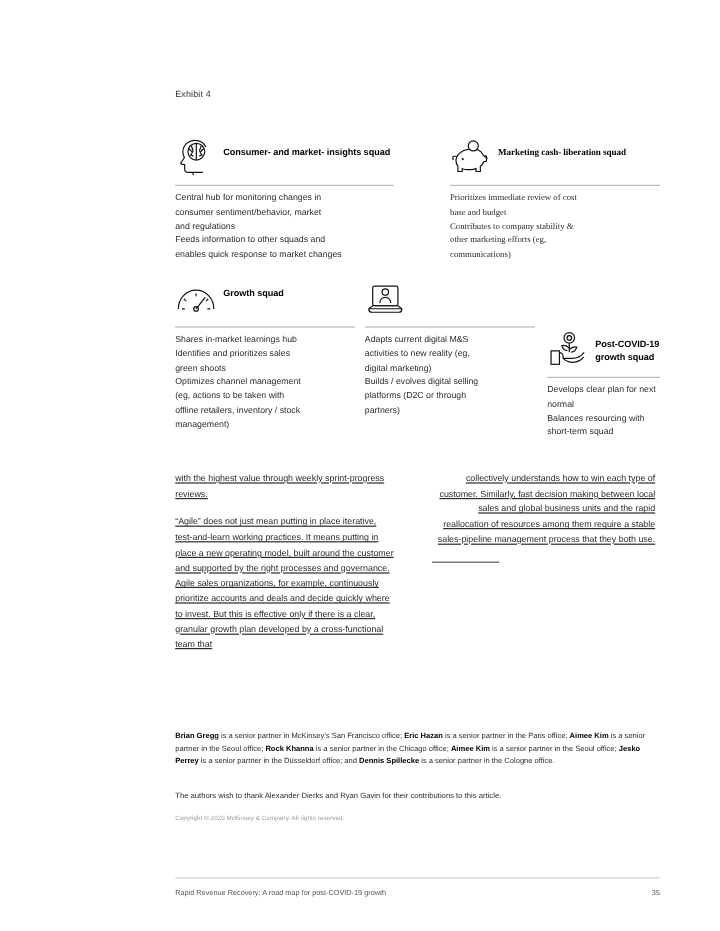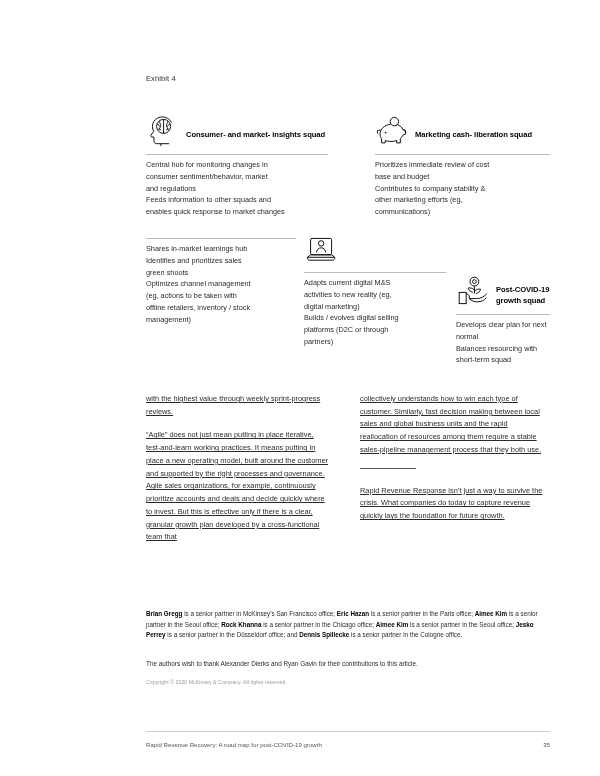--- a/index.html
+++ b/index.html
@@ -41,21 +41,21 @@
     color: #000000;
     letter-spacing: -0.1px;
   }
 
   
   .squad {
     position: absolute;
   }
   .squad-head {
     display: flex;
-    align-items: center;
+    align-items: flex-start;
   }
   .squad-icon {
     flex: 0 0 auto;
     width: 40px;
     height: 34px;
     display: flex;
     align-items: center;
     justify-content: flex-start;
   }
   .squad-icon svg {
@@ -86,21 +86,21 @@
     position: absolute;
     font-size: 7.4px;
     line-height: 1.72;
     color: #2b2b2b;
     text-decoration: underline;
   }
   .body-col p {
     margin: 0 0 11px 0;
   }
   .col-left  { left: 146px; top: 393px; width: 182px; }
-  .col-right { left: 360px; top: 393px; width: 186px; }
+  .col-right { left: 360px; top: 393px; width: 186px; text-align: right; }
 
   .mini-rule {
     border-top: 0.8px solid #555555;
     width: 56px;
     margin: 10px 0 16px 0;
   }
 
   
   .bio {
     position: absolute;
@@ -177,21 +177,21 @@
 insights squad</div>
     </div>
     <div class="squad-rule"></div>
     <div class="squad-body">Central hub for monitoring changes in
 consumer sentiment/behavior, market
 and regulations
 Feeds information to other squads and
 enables quick response to market changes</div>
   </div>
 
-  <div class="squad" style="left:375px; top:114px; width:175px;">
+  <div class="squad" style="left:375px; top:114px; width:175px;font-family:Liberation Serif, serif;">
     <div class="squad-head">
       <div class="squad-icon">
         <svg width="34" height="32" viewBox="0 0 34 32" fill="none" stroke="#111" stroke-width="1">
           <circle cx="19.4" cy="6.6" r="4.2"></circle>
           <path d="M15.6 9.2C9.6 10 5 14.1 5 19c0 1.7.6 3.3 1.6 4.7v4.2h3.6v-2.3c1.3.5 2.8.8 4.4.8h2.4c1.7 0 3.3-.3 4.7-.9v2.4h3.6v-4.4c1.4-1 2.4-2.3 2.9-3.7l2.2-.6v-4l-2.5-.5c-.9-2.5-3.2-4.5-6.2-5.3"></path>
           <circle cx="10.6" cy="17.6" r="0.9" fill="#111" stroke="none"></circle>
           <path d="M5.6 15.2H3.2c-.6 0-1 .5-.9 1.1l.4 2.2"></path>
           <path d="M28.6 15.4c1.4.2 2.2 1.1 2.3 2.2"></path>
         </svg>
       </div>
@@ -200,20 +200,31 @@
     </div>
     <div class="squad-rule"></div>
     <div class="squad-body">Prioritizes immediate review of cost
 base and budget
 Contributes to company stability &amp;
 other marketing efforts (eg,
 communications)</div>
   </div>
 
   <div class="squad" style="left:146px; top:232px; width:150px;">
+    <div class="squad-head">
+      <div class="squad-icon">
+        <svg width="34" height="32" viewBox="0 0 34 32" fill="none" stroke="#111" stroke-width="1">
+          <path d="M2.6 24.4C2.6 15.7 9.2 8.7 17.4 8.7s14.8 7 14.8 15.7"></path>
+          <path d="M17.4 24.4l7.6-9.5"></path>
+          <circle cx="17.4" cy="24.4" r="1.9"></circle>
+          <path d="M5.6 24.4H8M26.8 24.4h2.4M7.3 16.1l1.7 1.7M27.5 16.1l-1.7 1.7M17.4 11.5v2.4"></path>
+        </svg>
+      </div>
+      <div class="squad-title">Growth squad</div>
+    </div>
     <div class="squad-rule"></div>
     <div class="squad-body">Shares in-market learnings hub
 Identifies and prioritizes sales
 green shoots
 Optimizes channel management
 (eg, actions to be taken with
 offline retailers, inventory / stock
 management)</div>
   </div>
 
@@ -262,21 +273,20 @@
   </div>
 
   <div class="body-col col-left">
     <p>with the highest value through weekly sprint-progress reviews.</p>
     <p>“Agile” does not just mean putting in place iterative, test-and-learn working practices. It means putting in place a new operating model, built around the customer and supported by the right processes and governance. Agile sales organizations, for example, continuously prioritize accounts and deals and decide quickly where to invest. But this is effective only if there is a clear, granular growth plan developed by a cross-functional team that</p>
   </div>
 
   <div class="body-col col-right">
     <p>collectively understands how to win each type of customer. Similarly, fast decision making between local sales and global business units and the rapid reallocation of resources among them require a stable sales-pipeline management process that they both use.</p>
     <div class="mini-rule"></div>
-    <p>Rapid Revenue Response isn’t just a way to survive the crisis. What companies do today to capture revenue quickly lays the foundation for future growth.</p>
   </div>
 
   <div class="bio"><b>Brian Gregg</b> is a senior partner in McKinsey’s San Francisco office; <b>Eric Hazan</b> is a senior partner in the Paris office; <b>Aimee Kim</b> is a senior partner in the Seoul office; <b>Rock Khanna</b> is a senior partner in the Chicago office; <b>Aimee Kim</b> is a senior partner in the Seoul office; <b>Jesko Perrey</b> is a senior partner in the Düsseldorf office; and <b>Dennis Spillecke</b> is a senior partner in the Cologne office.</div>
 
   <div class="thanks">The authors wish to thank Alexander Dierks and Ryan Gavin for their contributions to this article.</div>
 
   <div class="copyright">Copyright © 2020 McKinsey &amp; Company. All rights reserved.</div>
 
   <div class="footer-rule"></div>
   <div class="footer-title">Rapid Revenue Recovery: A road map for post-COVID-19 growth</div>

